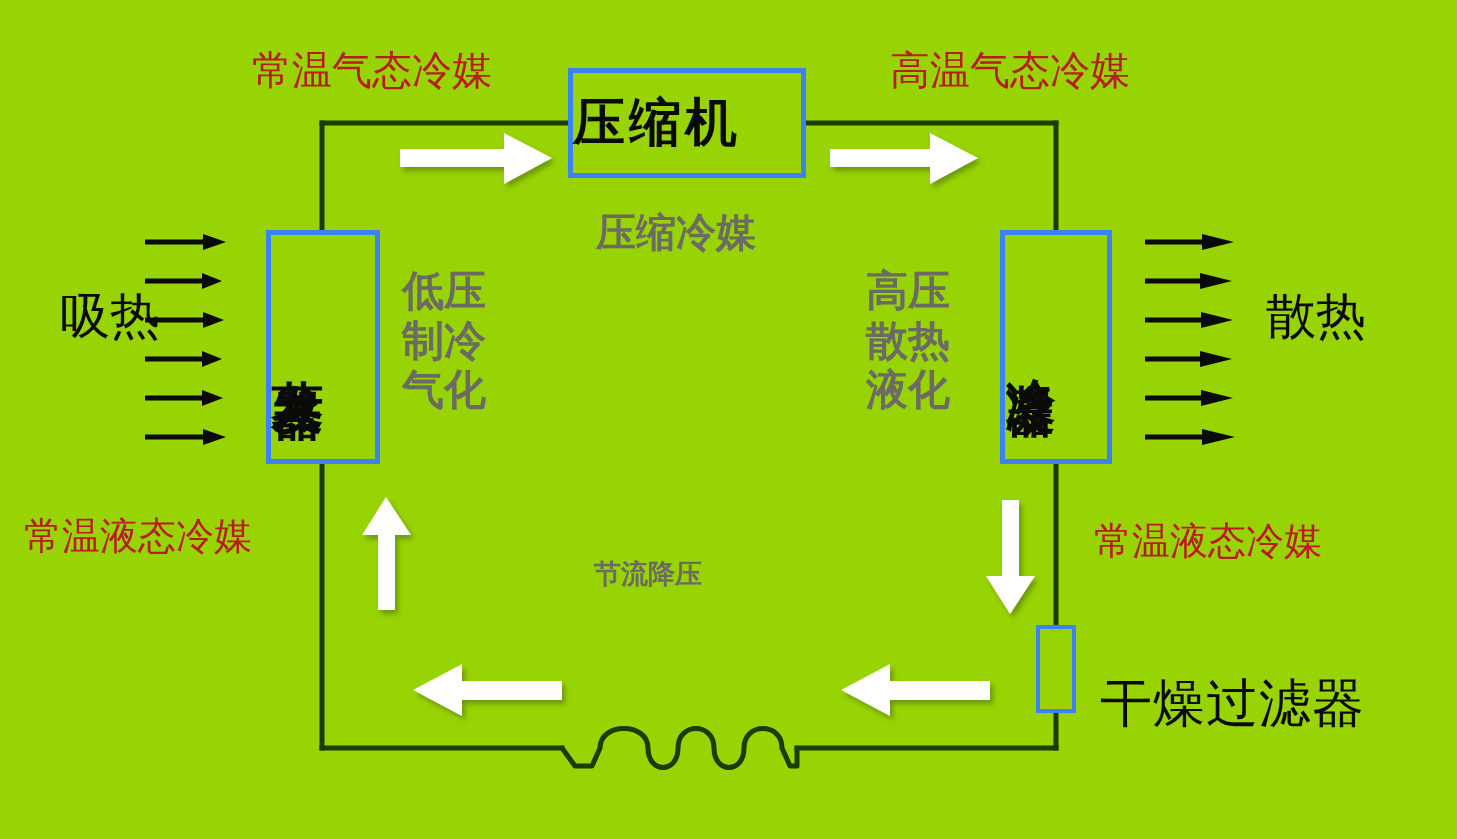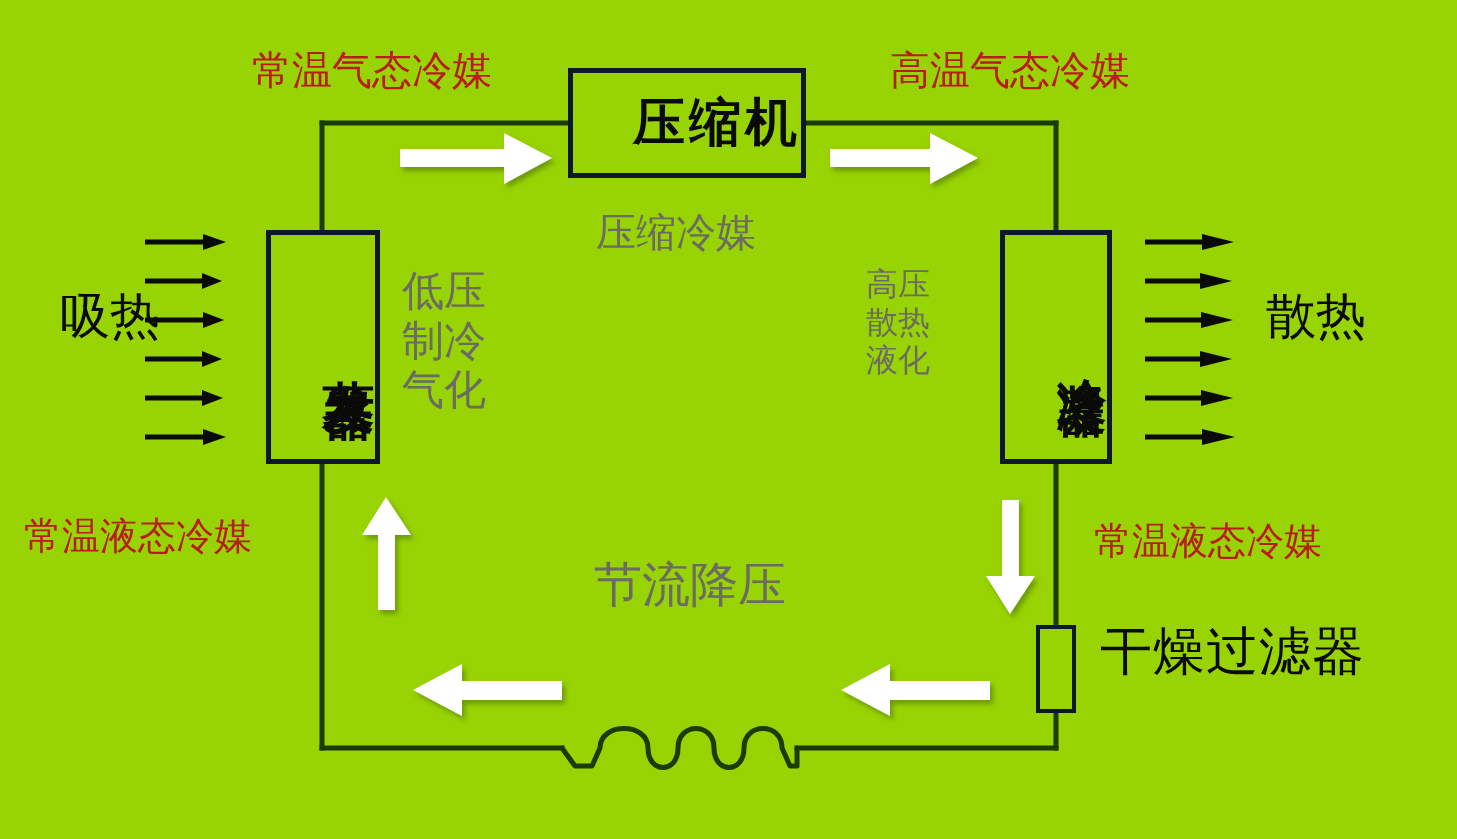--- a/index.html
+++ b/index.html
@@ -21,32 +21,32 @@
     width: 1457px;
     height: 839px;
   }
   .lbl {
     position: absolute;
     white-space: pre;
     line-height: 1.04;
     font-weight: bold;
   }
   .lbl-red   { color: #b91c1c; font-weight: normal; }
-  .lbl-gray  { color: #6b6b63; font-weight: normal; }
+  .lbl-gray  { color: #6b6b63; font-weight: bold; }
   .lbl-black { color: #0a0a08; font-weight: normal; }
 
   
   .box {
     position: absolute;
-    border: 5px solid #0f172a;
+    border: 5px solid #3b82f6;
     background: transparent;
     box-sizing: border-box;
     display: flex;
     align-items: center;
-    justify-content: flex-end;
+    justify-content: flex-start;
   }
   .box-label {
     color: #0a0a08;
     font-weight: bold;
     white-space: pre;
     text-align: center;
     line-height: 1.02;
   }
   .vert-label { writing-mode: vertical-rl; letter-spacing: 6px; }
 </style>
@@ -194,27 +194,27 @@
   <div class="lbl lbl-red" style="left:24px; top:517px; font-size:38px;">常温液态冷媒</div>
 
   <div class="lbl lbl-red" style="left:1094px; top:522px; font-size:38px;">常温液态冷媒</div>
 
   <div class="lbl lbl-gray" style="left:596px; top:212px; font-size:40px;">压缩冷媒</div>
 
   <div class="lbl lbl-gray" style="left:402px; top:266px; font-size:42px; line-height:1.18;">低压
 制冷
 气化</div>
 
-  <div class="lbl lbl-gray" style="left:866px; top:266px; font-size:32px; line-height:1.18;">高压
+  <div class="lbl lbl-gray" style="left:866px; top:266px; font-size:42px; line-height:1.18;">高压
 散热
 液化</div>
 
-  <div class="lbl lbl-gray" style="left:594px; top:560px; font-size:48px;">节流降压</div>
-
-
-
-  <div class="lbl lbl-black" style="left:1100px; top:624px; font-size:52px; letter-spacing:1px;">干燥过滤器</div>
+  <div class="lbl lbl-gray" style="left:594px; top:560px; font-size:27px;">节流降压</div>
+
+
+
+  <div class="lbl lbl-black" style="left:1100px; top:676px; font-size:52px; letter-spacing:1px;">干燥过滤器</div>
 
   <div class="lbl lbl-black" style="left:60px; top:288px; font-size:50px; line-height:1.12; width:56px;">吸热</div>
 
   <div class="lbl lbl-black" style="left:1266px; top:288px; font-size:50px; line-height:1.12; width:56px;">散热</div>
 
 </div>
 
 </body></html>

